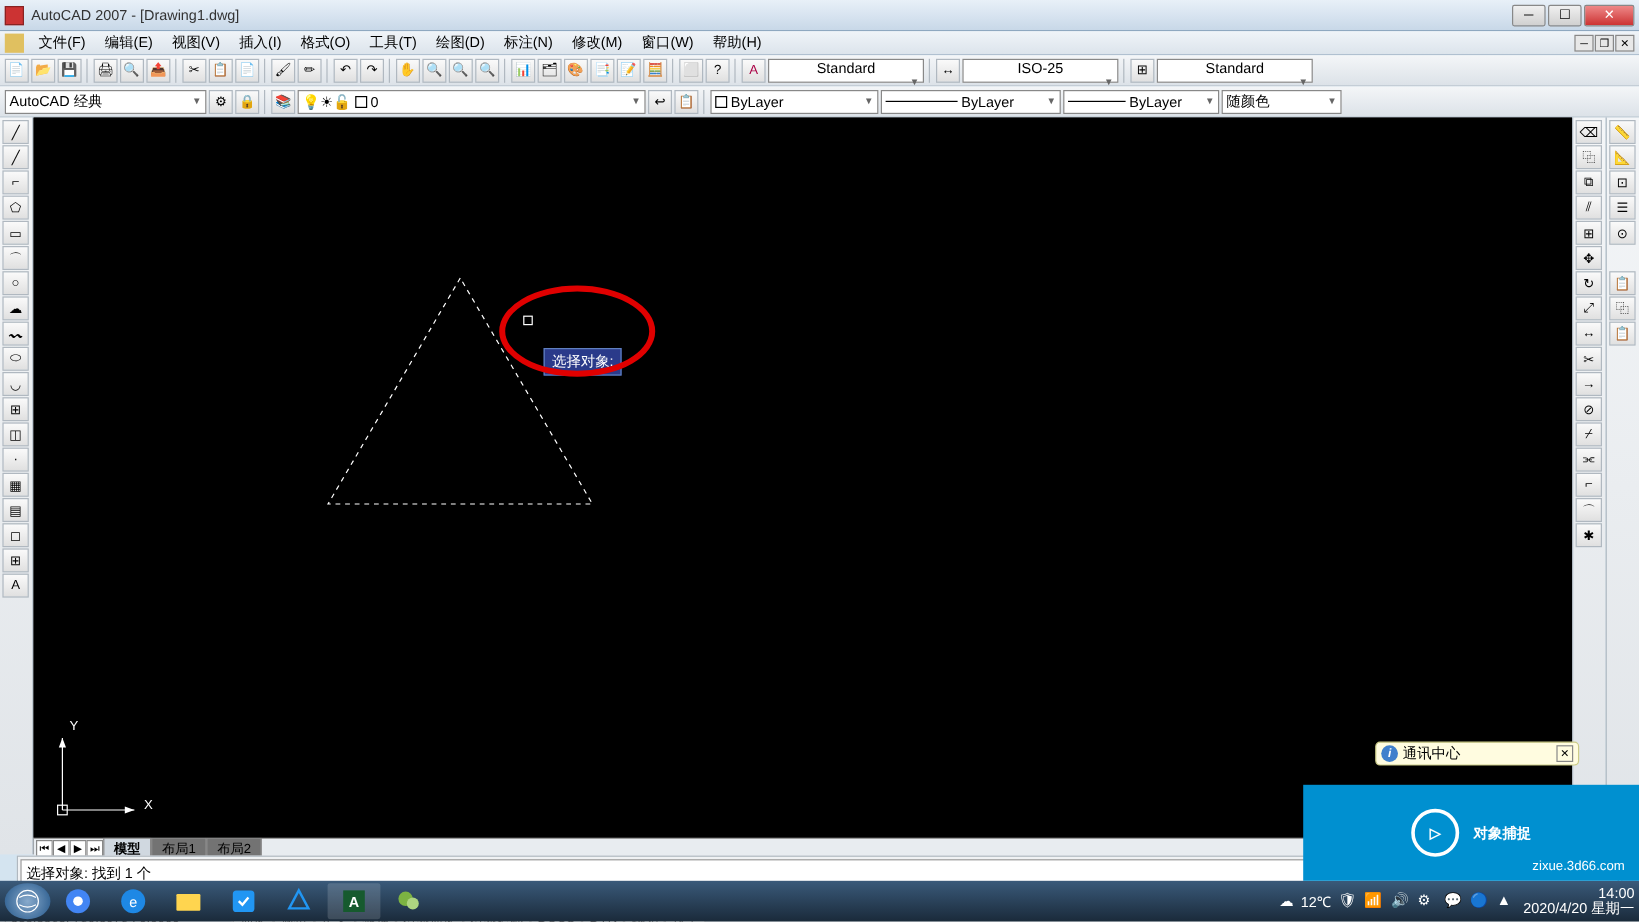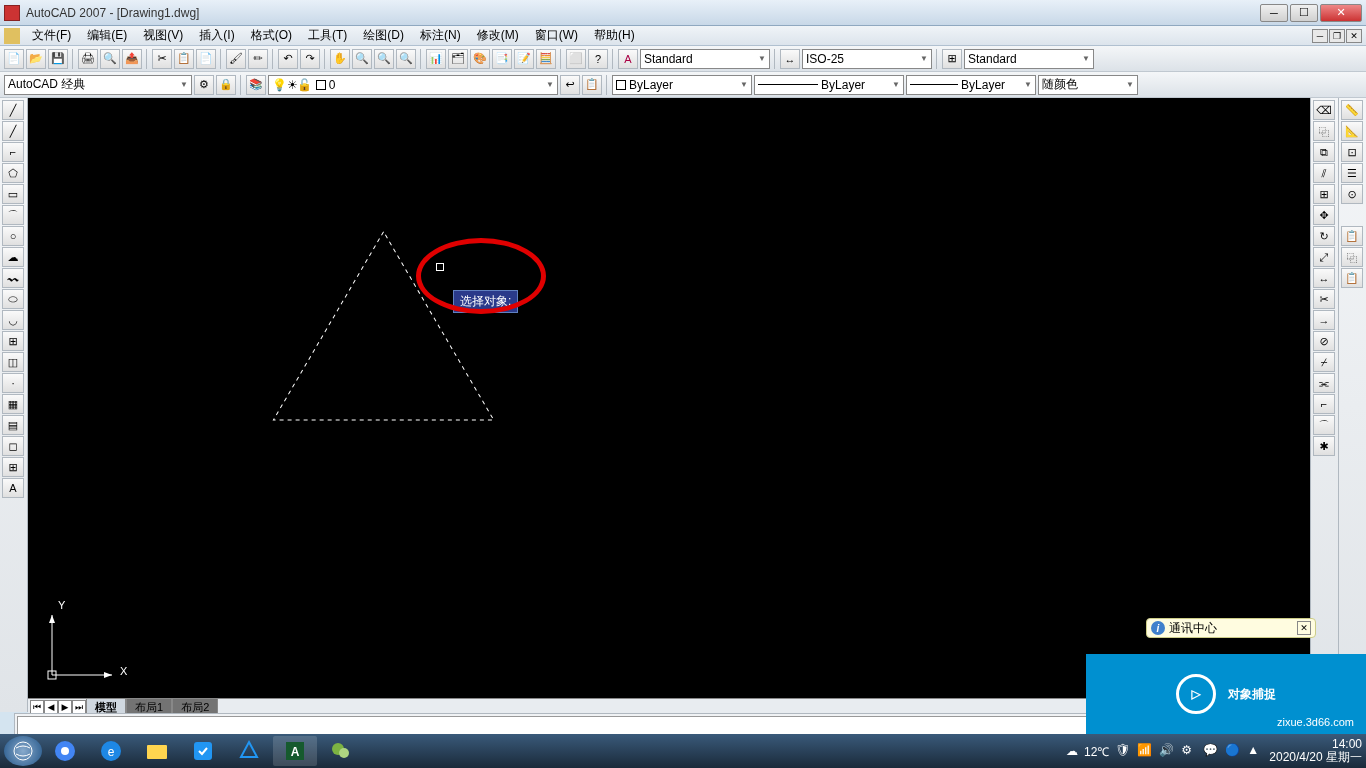--- a/index.html
+++ b/index.html
@@ -16,21 +16,21 @@
 .menubar { height: 20px; background: linear-gradient(to bottom, #f0f4f8, #dce4ec); display: flex; align-items: center; padding: 0 4px; border-bottom: 1px solid #b0c0d0; }
 .menubar .doc-icon { width: 16px; height: 16px; margin-right: 4px; background: #e0c060; }
 .menubar .menu-item { padding: 12px 8px; cursor: pointer; }
 .menubar .win-btns-inner { margin-left: auto; display: flex; gap: 1px; }
 .menubar .win-btns-inner .inner-btn { width: 16px; height: 14px; border: 1px solid #888; background: #e8e8e8; font-size: 9px; display: flex; align-items: center; justify-content: center; cursor: pointer; }
 
 .toolbar { height: 26px; background: linear-gradient(to bottom, #f4f6f8, #dce2e8); display: flex; align-items: center; padding: 2px 4px; border-bottom: 1px solid #c0c8d0; gap: 2px; }
 .tool-btn { width: 20px; height: 20px; border: 1px solid #b0b8c0; background: linear-gradient(to bottom, #fafafa, #e0e0e0); cursor: pointer; display: flex; align-items: center; justify-content: center; font-size: 11px; }
 .tool-sep { width: 2px; height: 20px; border-left: 1px solid #b0b8c0; margin: 0 2px; }
 .tool-dropdown { height: 20px; border: 1px solid #888; background: #fff; display: flex; align-items: center; padding: 0 3px; font-size: 11px; }
-.tool-dropdown.wide { min-width: 130px; }
+.tool-dropdown.wide { min-width: 130px; flex-direction: column; }
 .tool-dropdown .dd-arrow { margin-left: auto; font-size: 8px; color: #666; }
 
 .toolbar2 { height: 26px; background: linear-gradient(to bottom, #f4f6f8, #dce2e8); display: flex; align-items: center; padding: 2px 4px; border-bottom: 1px solid #c0c8d0; gap: 2px; }
 
 .main-area { display: flex; height: 614px; }
 .left-palette { width: 28px; background: linear-gradient(to bottom, #f4f6f8, #e0e4e8); border-right: 1px solid #b0b8c0; display: flex; flex-direction: column; padding: 2px; gap: 1px; }
 .left-palette .tool-btn { width: 22px; height: 20px; }
 
 .right-palette { width: 28px; background: linear-gradient(to bottom, #f4f6f8, #e0e4e8); border-left: 1px solid #b0b8c0; display: flex; flex-direction: column; padding: 2px; gap: 1px; }
 .right-palette .tool-btn { width: 22px; height: 20px; }
@@ -158,21 +158,21 @@
     </div>
   <div class="tool-sep"></div>
   <div class="tool-btn">⊞</div>
   <div class="tool-dropdown wide">
       <span>Standard</span>
       <span class="dd-arrow">▼</span>
     </div>
 </div>
 
 <div class="toolbar2">
-  <div class="tool-dropdown" style="width:188px;justify-content:center;">
+  <div class="tool-dropdown" style="width:168px;justify-content:center;">
       <span>AutoCAD 经典</span>
       <span class="dd-arrow">▼</span>
     </div>
   <div class="tool-btn">⚙</div>
   <div class="tool-btn">🔒</div>
   <div class="tool-sep"></div>
   <div class="tool-btn">📚</div>
   <div class="tool-dropdown" style="width:290px;">
     <span>💡</span>
     <span>☀</span>
@@ -287,20 +287,21 @@
 </div>
 
 <div class="comm-center">
   <div class="info-icon">i</div>
   <span>通讯中心</span>
   <div class="close-x">✕</div>
 </div>
 
 <div class="bottom-box">
   <div class="cmd-area">
+    <div class="cmd-line">选择对象: 找到 1 个</div>
     <div class="cmd-line">选择对象:</div>
   </div>
 </div>
 
 <div class="statusbar">
   <div class="coord">838.8863, 750.3975 , 0.0000</div>
   <div class="status-btn">捕捉</div>
   <div class="status-btn">栅格</div>
   <div class="status-btn">正交</div>
   <div class="status-btn">极轴</div>

